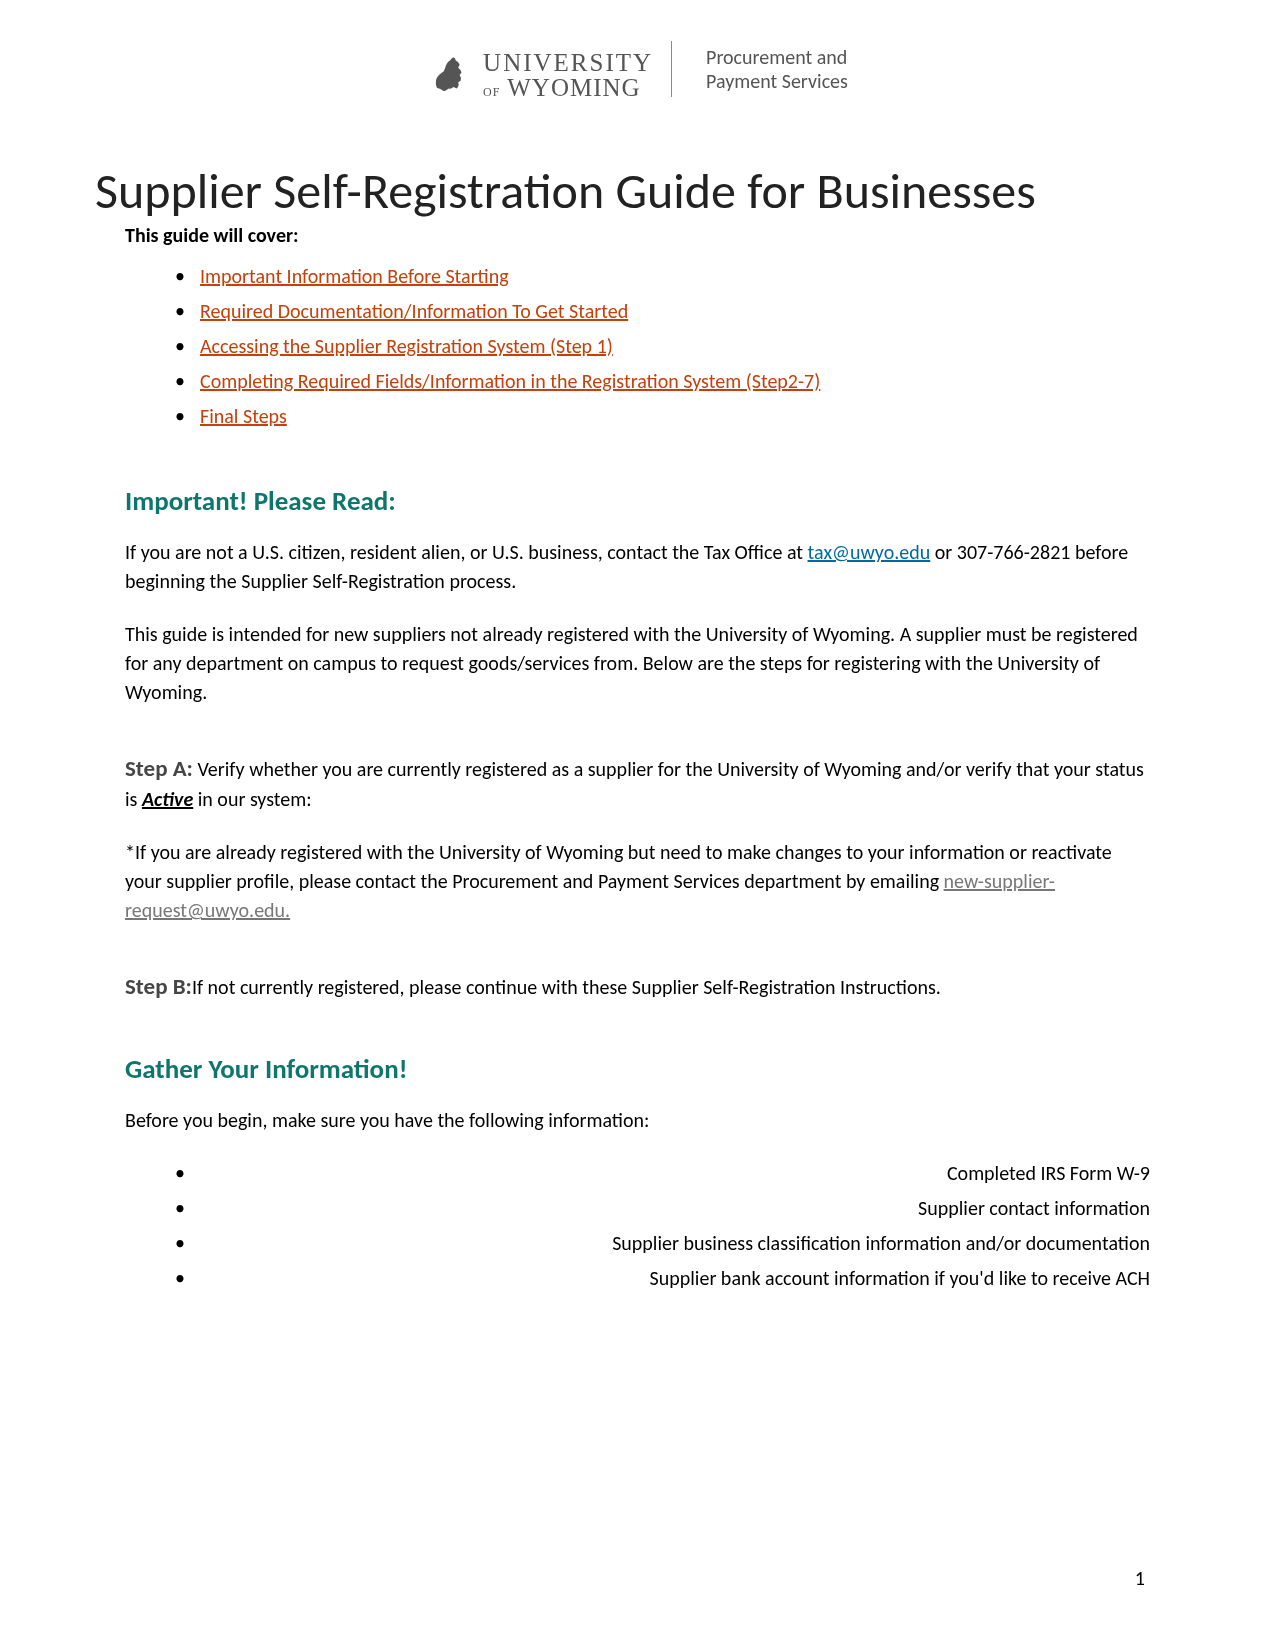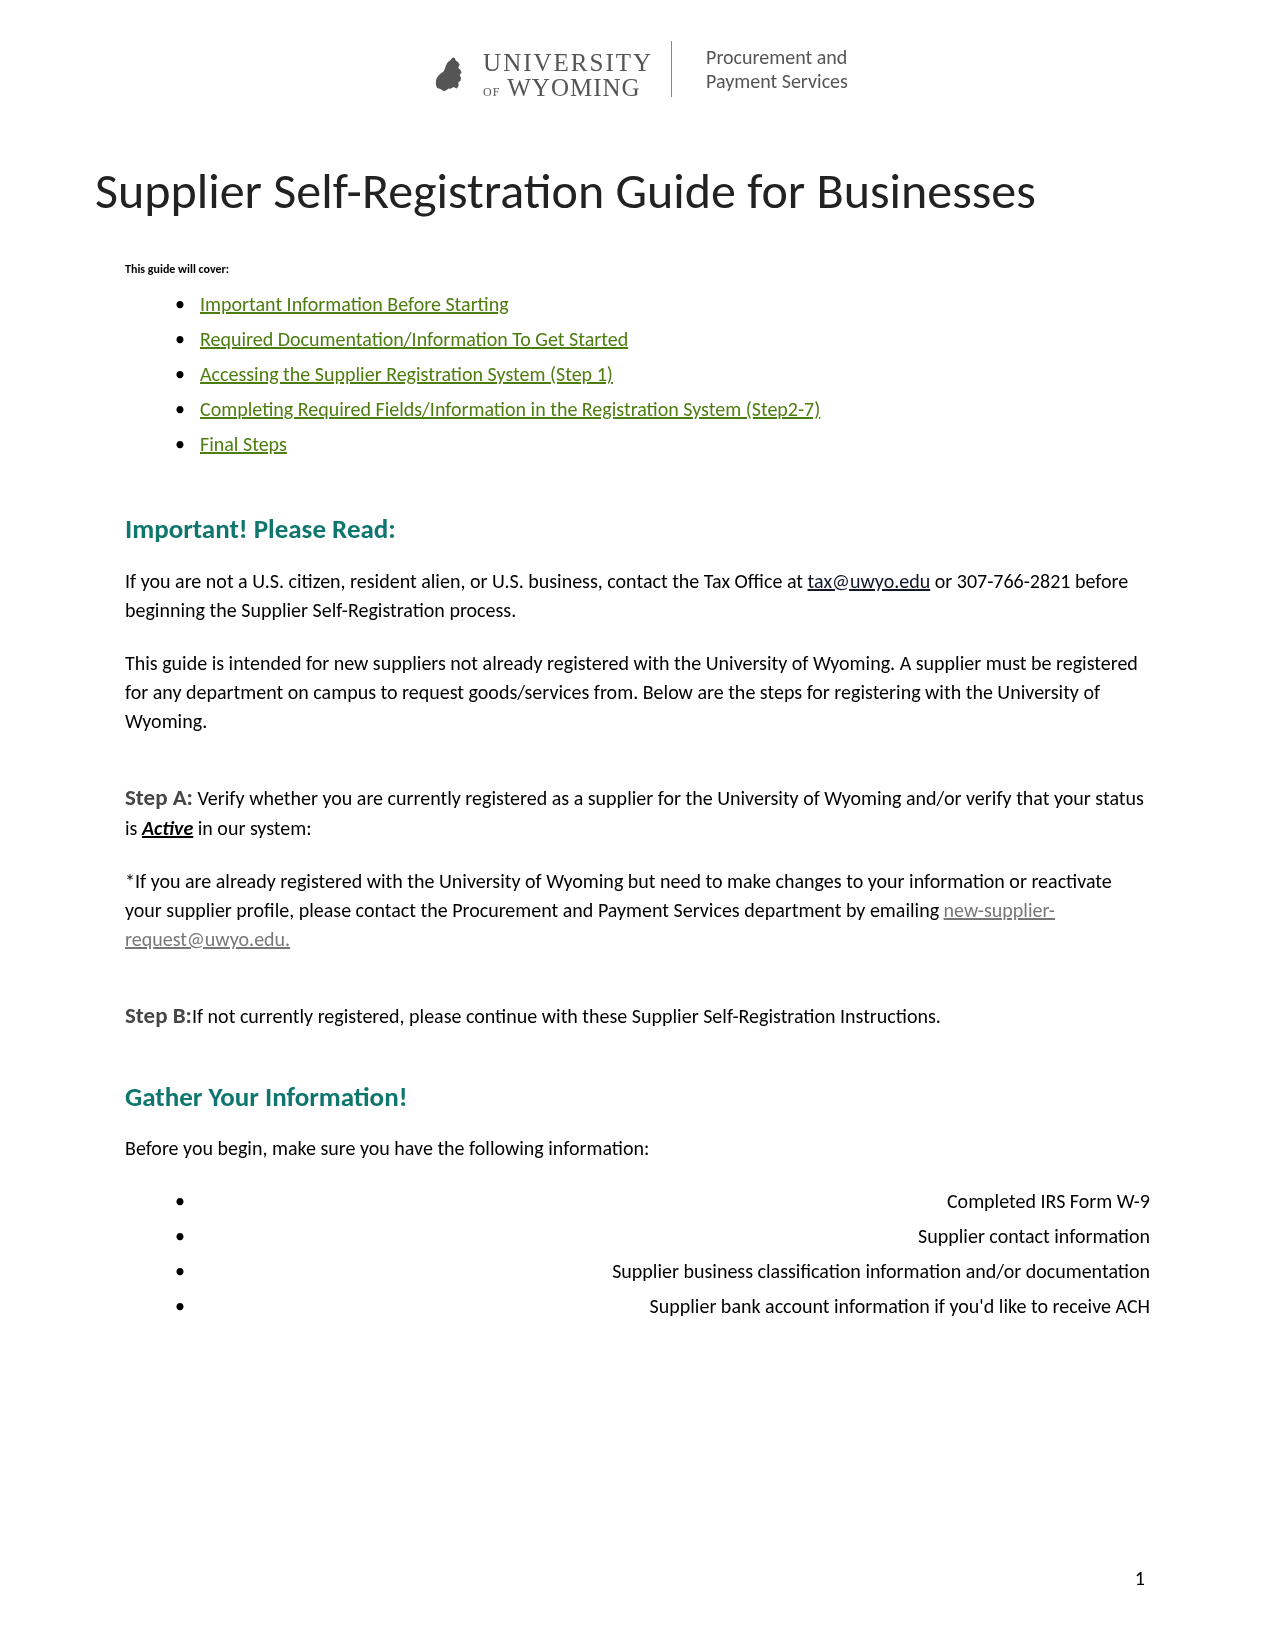--- a/index.html
+++ b/index.html
@@ -68,51 +68,50 @@
     .dept-text {
       color: #555;
       font-size: 20px;
       line-height: 1.2;
       margin-left: 16px;
     }
     .title {
       font-size: 50px;
       font-weight: 300;
       color: #222;
-      margin-bottom: 40px;
       margin-left: -30px;
     }
     .content {
       font-size: 20px;
       line-height: 1.45;
       color: #000;
     }
     .subhead {
       font-weight: bold;
       margin-bottom: 12px;
-      font-size: 12px;
+      font-size: 20px;
     }
     .toc {
       list-style: none;
       margin-left: 50px;
       margin-bottom: 50px;
     }
     .toc li {
       position: relative;
       padding-left: 25px;
       margin-bottom: 6px;
     }
     .toc li::before {
       content: "•";
       position: absolute;
       left: 0;
       font-size: 20px;
     }
     .toc a {
-      color: #4d7c0f;
+      color: #c2410c;
       text-decoration: underline;
     }
     .section-head {
       font-size: 27px;
       font-weight: bold;
       color: #0f766e;
       margin-bottom: 18px;
     }
     .para {
       margin-bottom: 24px;
@@ -120,21 +119,21 @@
     .step-label {
       font-size: 23px;
       font-weight: bold;
       color: #464646;
     }
     .link-gray {
       color: #777;
       text-decoration: underline;
     }
     .link-black {
-      color: #0f172a;
+      color: #0369a1;
     }
     .bold-italic-underline {
       font-weight: bold;
       font-style: italic;
       text-decoration: underline;
     }
     .info-list {
       list-style: none;
       margin-left: 50px;
     }

